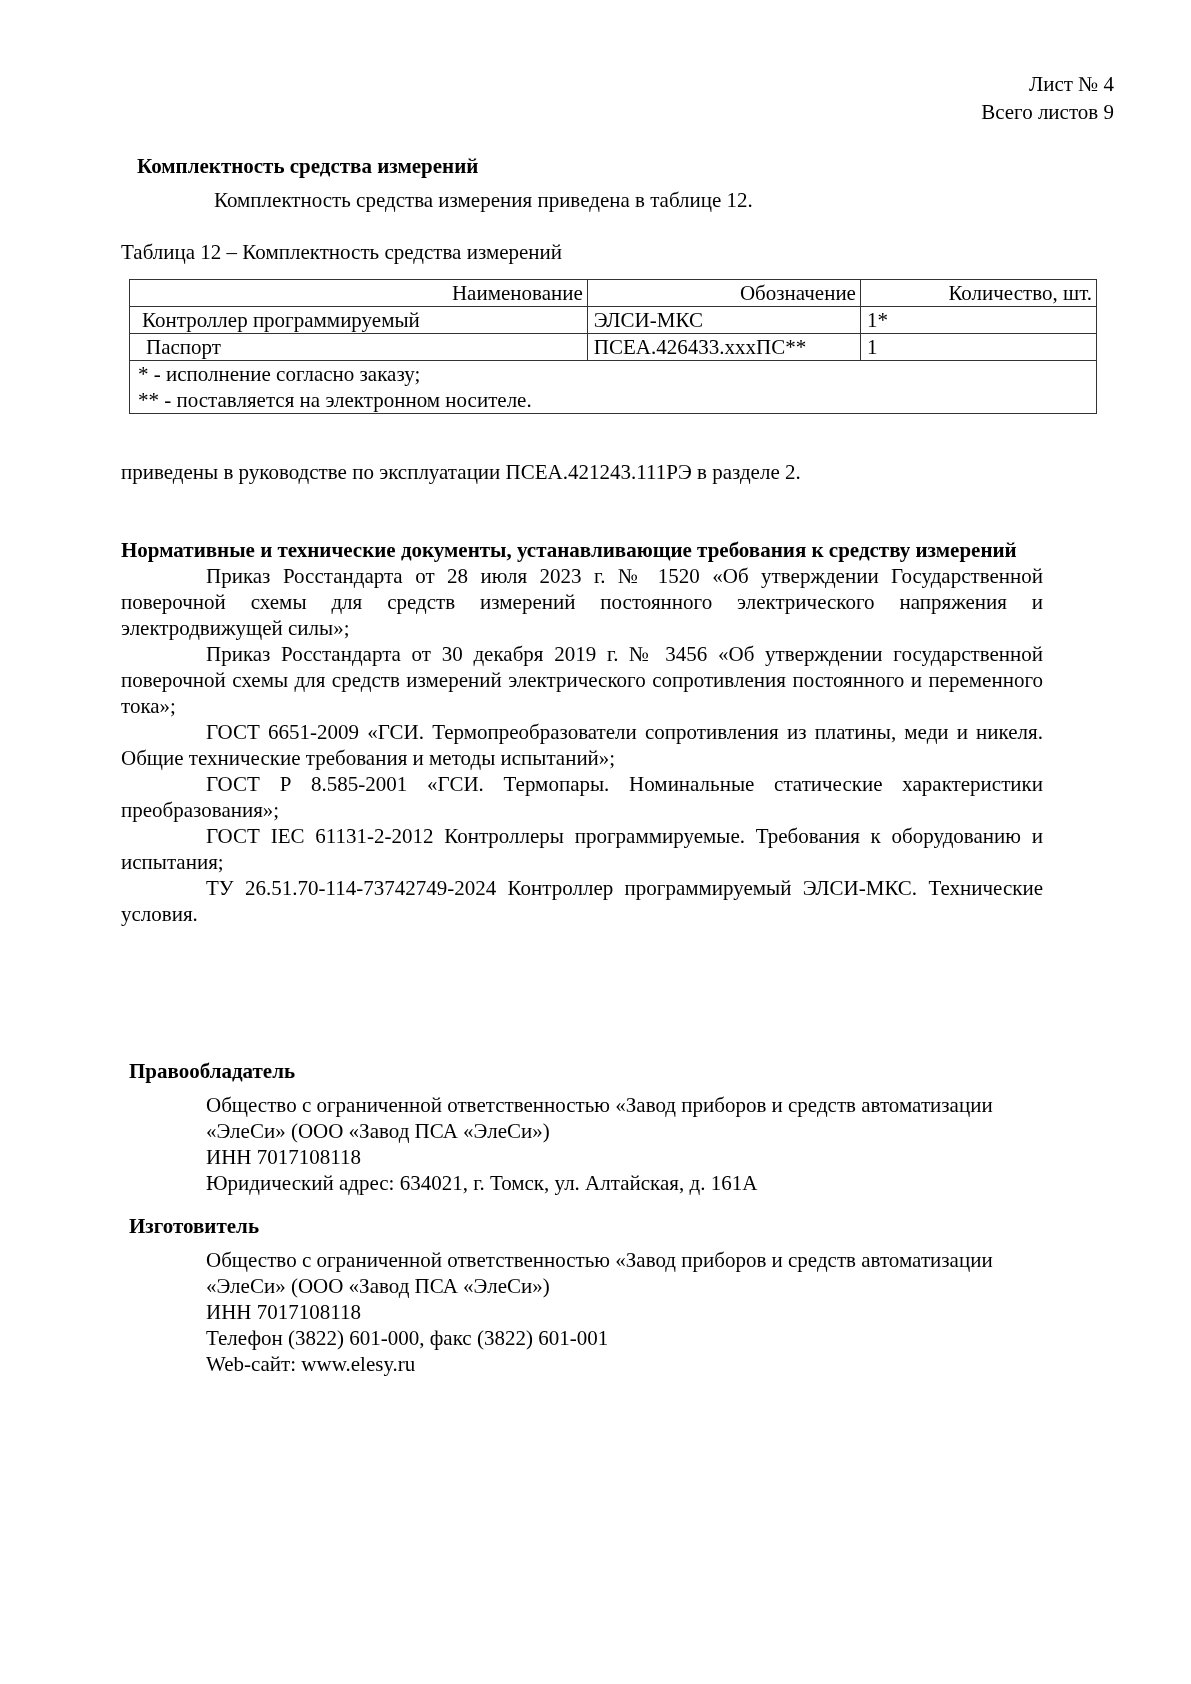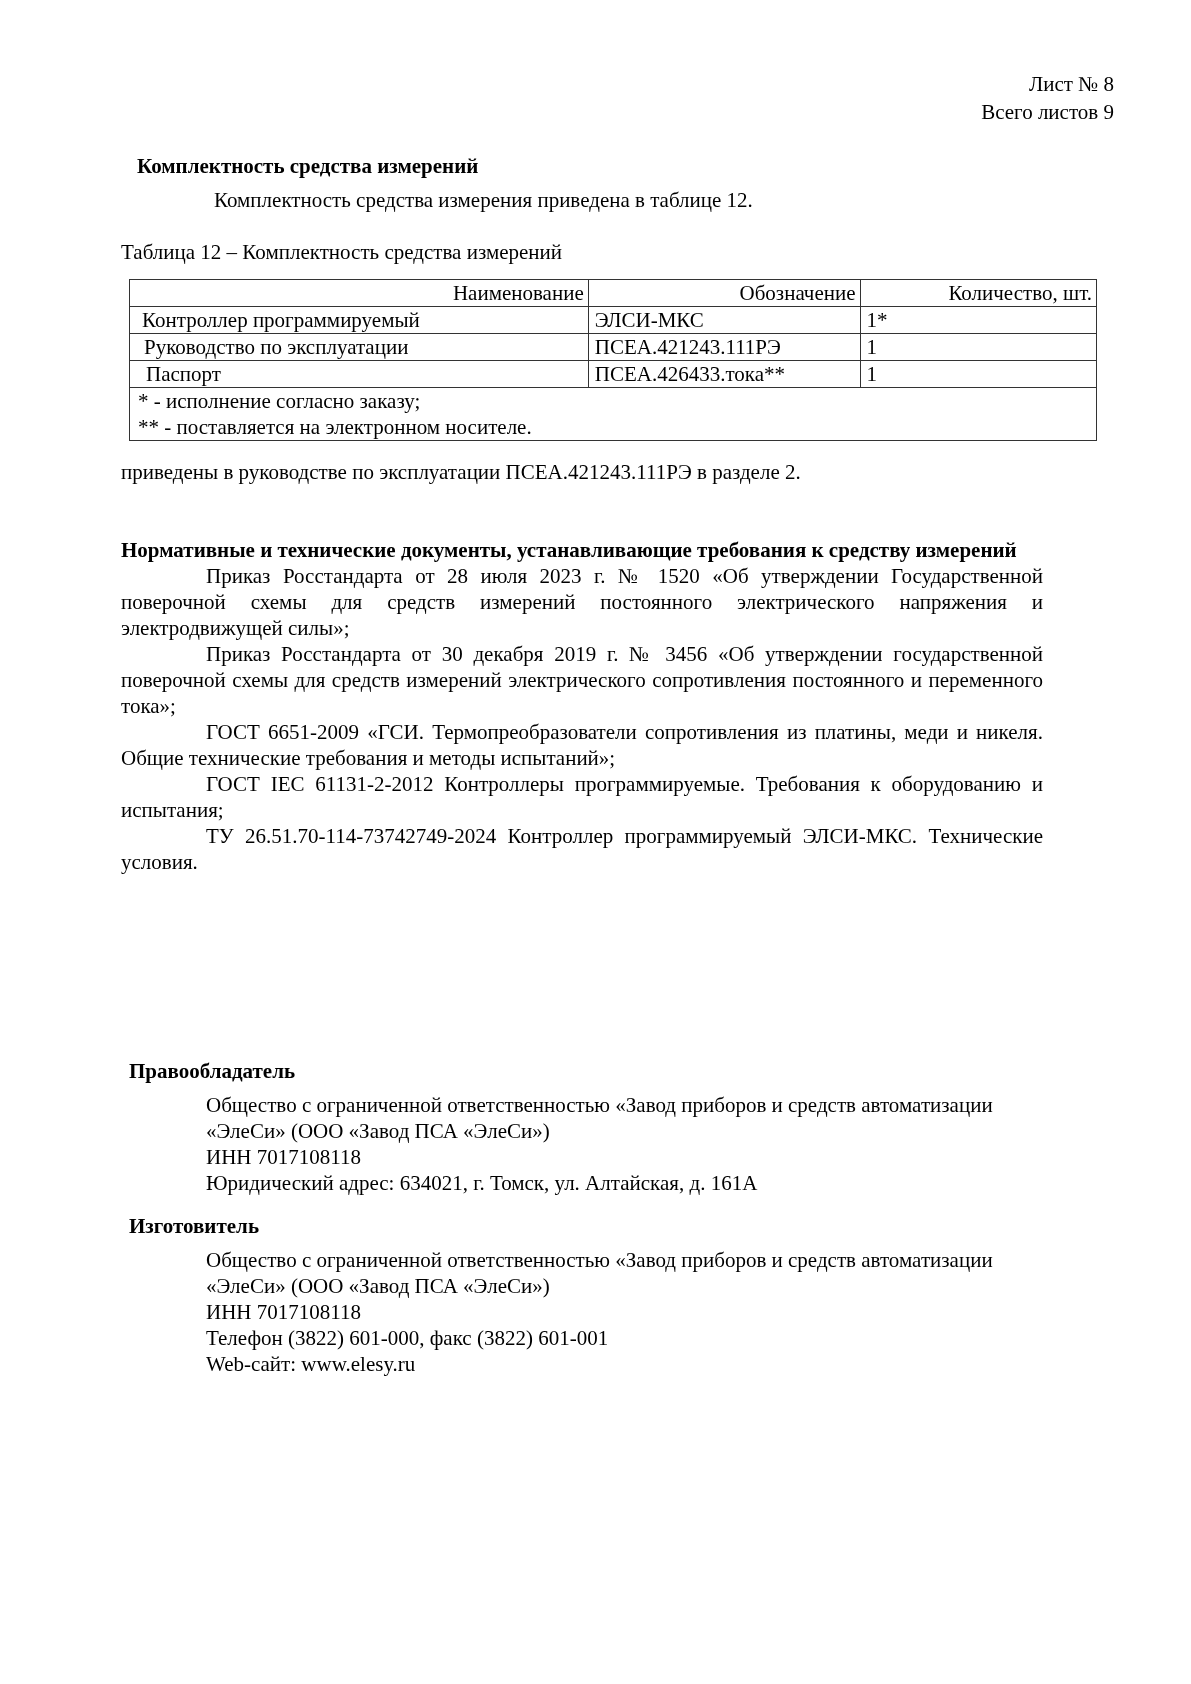--- a/index.html
+++ b/index.html
@@ -78,21 +78,21 @@
     .sup {
       font-size: 13px;
       vertical-align: super;
       line-height: 0;
     }
   </style>
 </head>
 <body>
 
 <div class="sheet-info">
-  <div>Лист № 8</div>
+  <div>Лист № 4</div>
   <div>Всего листов 9</div>
 </div>
 
 <div class="page">
 
   <section style="position:absolute; top:145px; left:0; width:985px;">
     <h2 class="h">Комплектность средства измерений</h2>
     <p class="p block-indent">Комплектность средства измерения приведена в таблице 12.</p>
     <p class="table-caption" style="margin-top:26px; margin-left:-8px;">Таблица 12 – Комплектность средства измерений</p>
     <table class="kit" style="margin-left:0;">
@@ -103,27 +103,22 @@
           <th class="col3">Количество, шт.</th>
         </tr>
       </thead>
       <tbody>
         <tr>
           <td style="padding-left:12px;margin-top:24px;">Контроллер программируемый</td>
           <td>ЭЛСИ-МКС</td>
           <td>1*</td>
         </tr>
         <tr>
-          <td style="padding-left:14px;">Руководство по эксплуатации</td>
-          <td>ПСЕА.421243.111РЭ</td>
-          <td>1</td>
-        </tr>
-        <tr>
           <td style="padding-left:16px;">Паспорт</td>
-          <td>ПСЕА.426433.тока**</td>
+          <td>ПСЕА.426433.xxxПС**</td>
           <td>1</td>
         </tr>
         <tr>
           <td class="note" colspan="3">
             <span class="line">* - исполнение согласно заказу;</span>
             <span class="line">** - поставляется на электронном носителе.</span>
           </td>
         </tr>
       </tbody>
     </table>
@@ -131,20 +126,21 @@
 
   <section style="position:absolute; top:459px; left:-8px; width:993px;">
     <p class="p">приведены в руководстве по эксплуатации ПСЕА.421243.111РЭ в разделе 2.</p>
   </section>
 
   <section style="position:absolute; top:537px; left:-8px; width:922px;">
     <h2 class="h p just-last-first" style="text-align:justify;">Нормативные и технические документы, устанавливающие требования к средству измерений</h2>
     <p class="p indent">Приказ Росстандарта от 28 июля 2023 г. № 1520 «Об утверждении Государственной поверочной схемы для средств измерений постоянного электрического напряжения и электродвижущей силы»;</p>
     <p class="p indent">Приказ Росстандарта от 30 декабря 2019 г. № 3456 «Об утверждении государственной поверочной схемы для средств измерений электрического сопротивления постоянного и переменного тока»;</p>
     <p class="p indent">ГОСТ 6651-2009 «ГСИ. Термопреобразователи сопротивления из платины, меди и никеля. Общие технические требования и методы испытаний»;</p>
+    <p class="p indent">ГОСТ Р 8.585-2001 «ГСИ. Термопары. Номинальные статические характеристики преобразования»;</p>
     <p class="p indent">ГОСТ IEC 61131-2-2012 Контроллеры программируемые. Требования к оборудованию и испытания;</p>
     <p class="p indent">ТУ 26.51.70-114-73742749-2024 Контроллер программируемый ЭЛСИ-МКС. Технические условия.</p>
   </section>
 
   <section style="position:absolute; top:1050px; left:-8px; width:993px;">
     <h2 class="h">Правообладатель</h2>
     <div class="block-indent">
       <span class="line">Общество с ограниченной ответственностью «Завод приборов и средств автоматизации</span>
       <span class="line">«ЭлеСи» (ООО «Завод ПСА «ЭлеСи»)</span>
       <span class="line">ИНН 7017108118</span>

